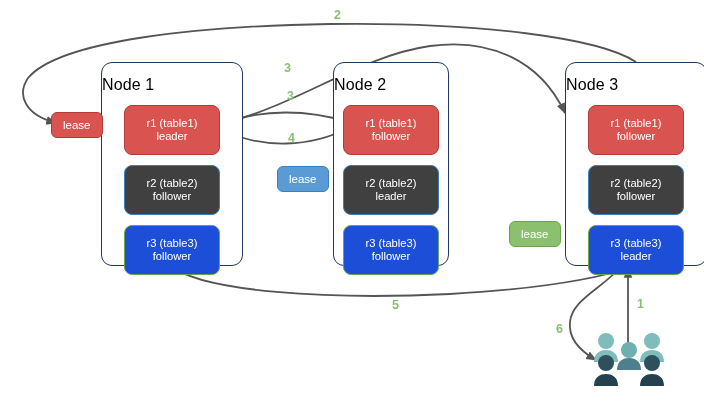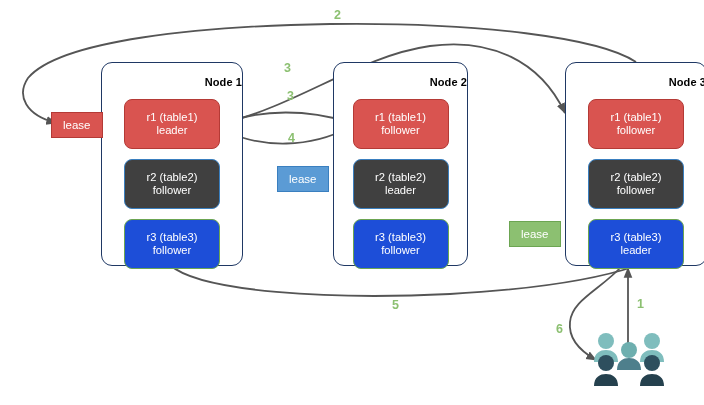--- a/index.html
+++ b/index.html
@@ -26,23 +26,23 @@
   }
   .node {
     position: absolute;
     box-sizing: border-box;
     border: 1.4px solid #1F3864;
     border-radius: 11px;
     background: #ffffff;
     z-index: 5;
   }
   .node-title {
-    text-align: right;
-    font-size: 11px;
-    font-weight: bold;
+    text-align: left;
+    font-size: 16px;
+    font-weight: normal;
     color: #000000;
     margin-top: 13px;
     letter-spacing: 0.1px;
   }
   .replica {
     box-sizing: border-box;
     width: 96px;
     height: 50px;
     margin: 0 auto;
     border-radius: 8px;
@@ -56,21 +56,21 @@
     text-align: center;
   }
   .replica.r1 { background: #D95450; border: 1.3px solid #B43A36; margin-top: 11px; }
   .replica.r2 { background: #404040; border: 1.3px solid #3A7FBF; margin-top: 10px; }
   .replica.r3 { background: #1d4ed8; border: 1.3px solid #6CA552; margin-top: 10px; }
   .lease {
     position: absolute;
     box-sizing: border-box;
     height: 21px;
     padding: 12px 11px;
-    border-radius: 0;
+    border-radius: 6px;
     display: flex;
     align-items: center;
     justify-content: center;
     color: #ffffff;
     font-size: 11.5px;
     z-index: 6;
   }
   .lease.red { background: #D95450; border: 1.3px solid #B43A36; }
   .lease.blue { background: #5B9BD5; border: 1.3px solid #3A7FBF; }
   .lease.green { background: #8CC071; border: 1.3px solid #6CA552; }
@@ -128,21 +128,21 @@
     <div class="replica r2">
       <span>r2 (table2)</span>
       <span>follower</span>
     </div>
     <div class="replica r3">
       <span>r3 (table3)</span>
       <span>follower</span>
     </div>
   </div>
 
-  <div class="node" style="left:333px; top:62px; width:135px; height:204px;">
+  <div class="node" style="left:333px; top:62px; width:116px; height:204px;">
     <div class="node-title">Node 2</div>
     <div class="replica r1">
       <span>r1 (table1)</span>
       <span>follower</span>
     </div>
     <div class="replica r2">
       <span>r2 (table2)</span>
       <span>leader</span>
     </div>
     <div class="replica r3">

